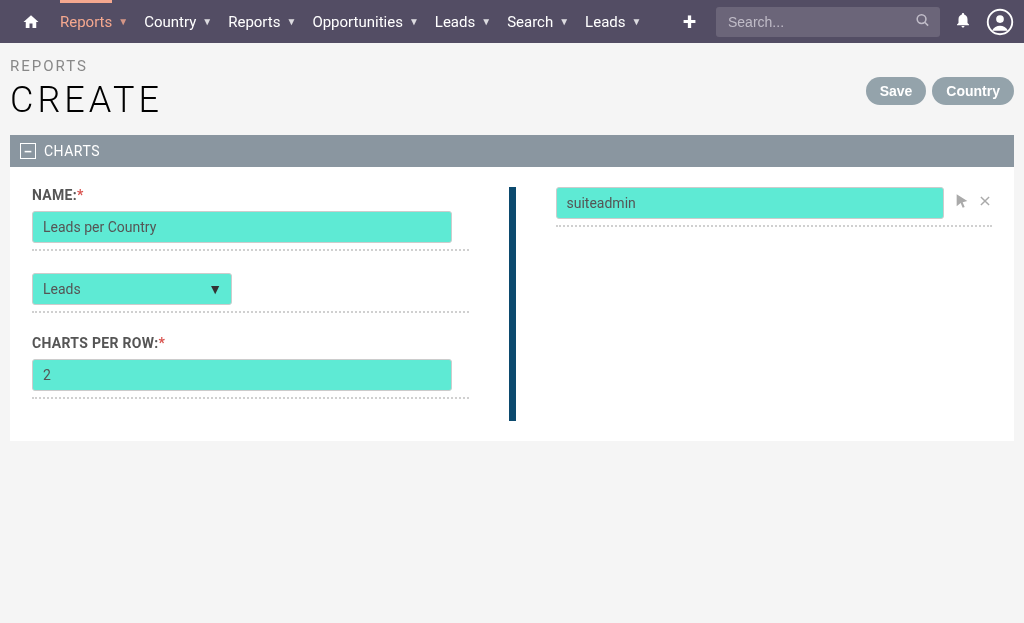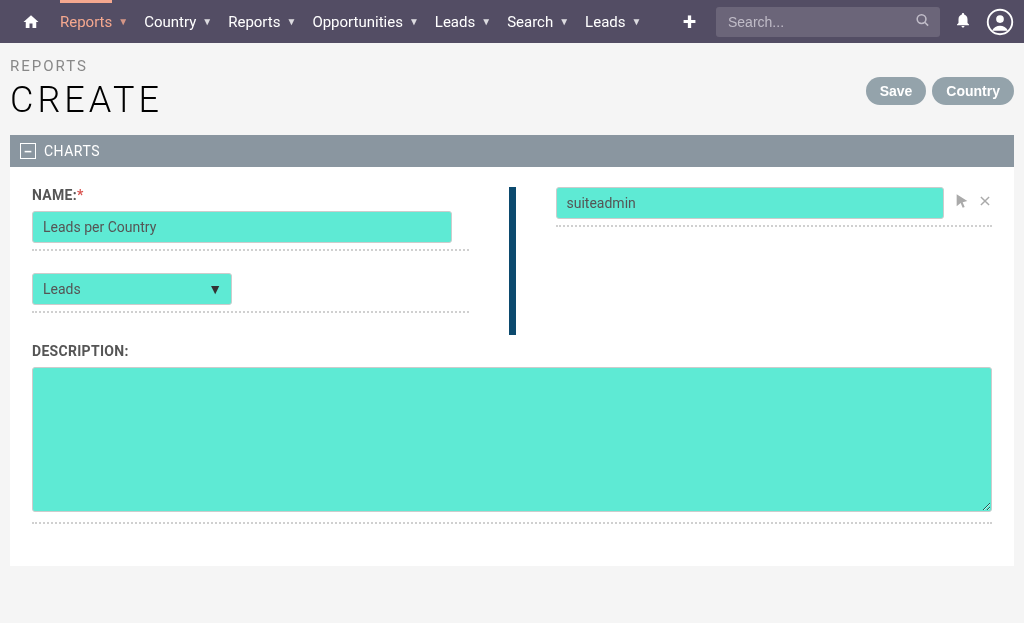--- a/index.html
+++ b/index.html
@@ -361,20 +361,27 @@
         <div class="form-group">
           <div class="select-wrap">
             <select class="form-select">
               <option>Leads</option>
             </select>
             <span class="select-caret">▼</span>
           </div>
           <div class="dotted-underline"></div>
         </div>
 
+        <div class="form-group">
+          <label class="form-label">
+            <span>CHARTS PER ROW:</span><span class="required">*</span>
+          </label>
+          <input class="form-input medium" type="text" value="2" style="">
+          <div class="dotted-underline"></div>
+        </div>
       </div>
 
       <div class="form-col right">
         <div class="form-group">
           <div class="assigned-wrap">
             <input class="form-input" type="text" value="suiteadmin" style="">
             <div class="assigned-icons">
               <span>
                 <svg width="16" height="16" viewBox="0 0 24 24" fill="currentColor">
                     <path d="M4 2l16 10-7 2 3 7-3 1-3-7-6 5z"></path>
@@ -386,21 +393,14 @@
                     <line x1="19" y1="5" x2="5" y2="19"></line>
                   </svg>
               </span>
             </div>
           </div>
           <div class="dotted-underline" style="max-width:none"></div>
         </div>
       </div>
     </div>
 
-    <div class="full-width-section full-width">
-      <div class="form-group">
-        <label class="form-label">DESCRIPTION:</label>
-        <textarea class="form-textarea" style=""></textarea>
-        <div class="dotted-underline"></div>
-      </div>
-    </div>
   </div>
 </div>
 
 </body></html>

